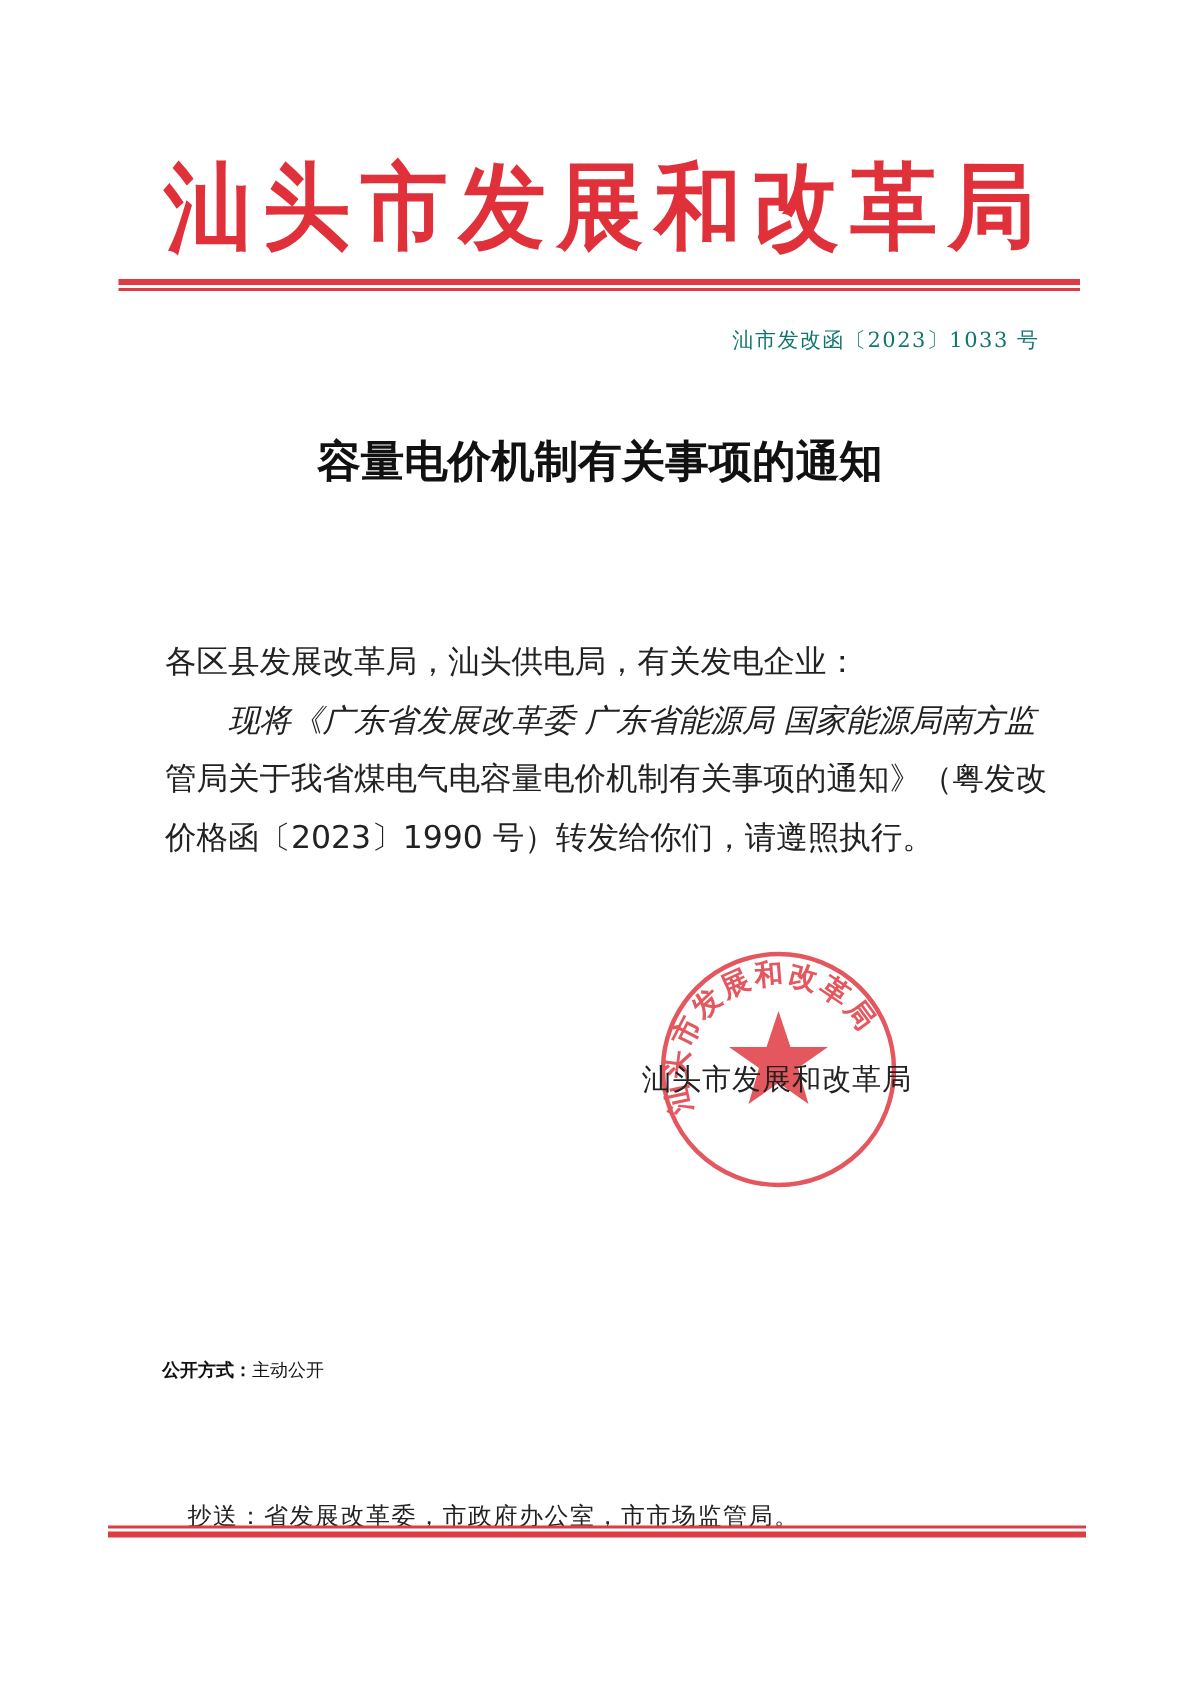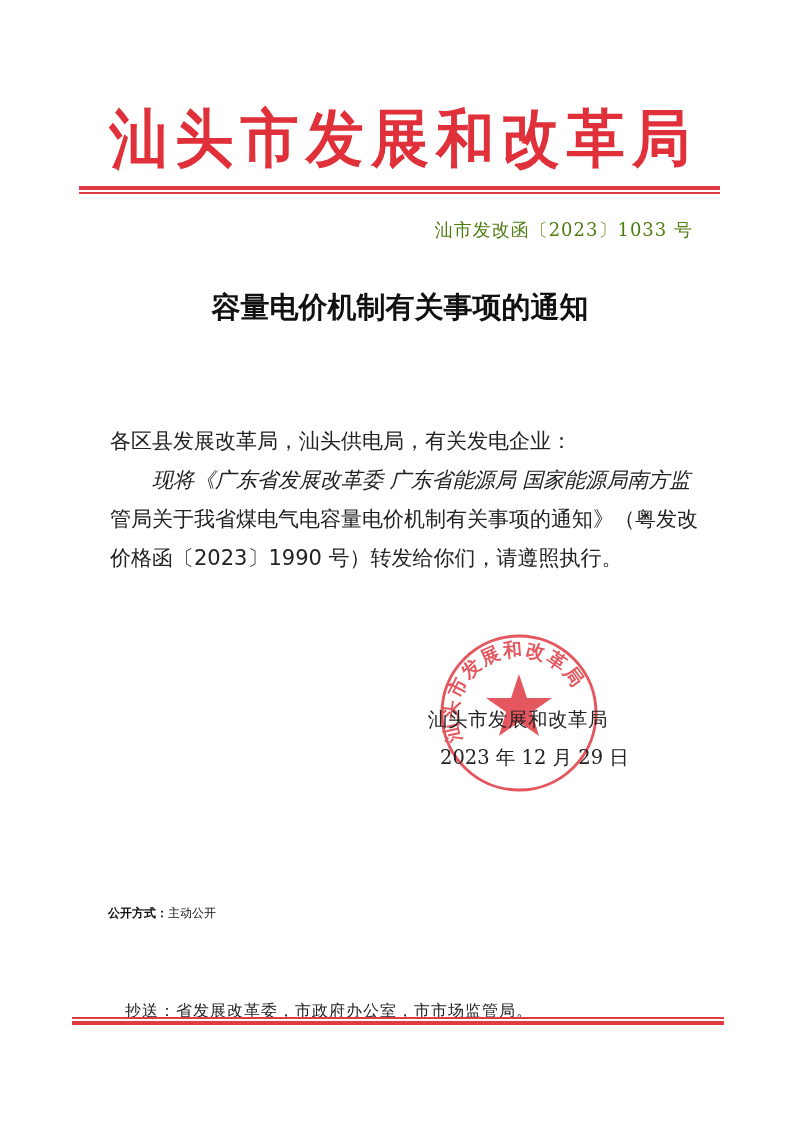--- a/index.html
+++ b/index.html
@@ -11,21 +11,21 @@
     display: flex; justify-content: space-between; align-items: center;
     color: #e0303a; font-family: "DejaVu Serif", serif; font-weight: bold;
     font-size: 58px; line-height: 76px;
   }
   .org-header span { display: inline-block; transform: scaleY(1.08); }
 
   .rule { position: absolute; background: #e03a42; }
 
   .doc-number {
     position: absolute; right: 100px; top: 218px;
-    font-family: "DejaVu Serif", serif; font-size: 18px; color: #4d7c0f;
+    font-family: "DejaVu Serif", serif; font-size: 14px; color: #0f766e;
     letter-spacing: 1px;
   }
 
   .title {
     position: absolute; left: 100px; width: 600px; top: 283px;
     text-align: center; font-family: "DejaVu Serif", serif; font-weight: bold;
     font-size: 29px; line-height: 48px; color: #111;
   }
   .title .line { display: block; white-space: nowrap; }
 
@@ -99,21 +99,20 @@
       <path id="sealArc" d="M 28 118 A 62 62 0 1 1 134 118"></path>
     </defs>
     <circle cx="81" cy="81" r="77" fill="none" stroke="#e03a42" stroke-width="3"></circle>
     <text font-family="DejaVu Serif, serif" font-size="19" font-weight="bold" fill="#e03a42" letter-spacing="2">
       <textPath href="#sealArc" startOffset="4%">汕头市发展和改革局</textPath>
     </text>
     <polygon fill="#e03a42" points="81,42 89,66 114,66 94,80 101,104 81,90 61,104 68,80 48,66 73,66"></polygon>
   </svg>
 
   <div class="signature">汕头市发展和改革局</div>
-  <div class="date">2023 年 12 月 29 日</div>
 
   <div class="disclosure">
     <span class="label">公开方式：</span><span>主动公开</span>
   </div>
 
   <div class="cc">抄送：省发展改革委，市政府办公室，市市场监管局。</div>
 
   <div class="rule" style="left:72px; top:1017px; width:652px; height:1.5px;"></div>
   <div class="rule" style="left:72px; top:1021px; width:652px; height:4px;"></div>
 </div>

